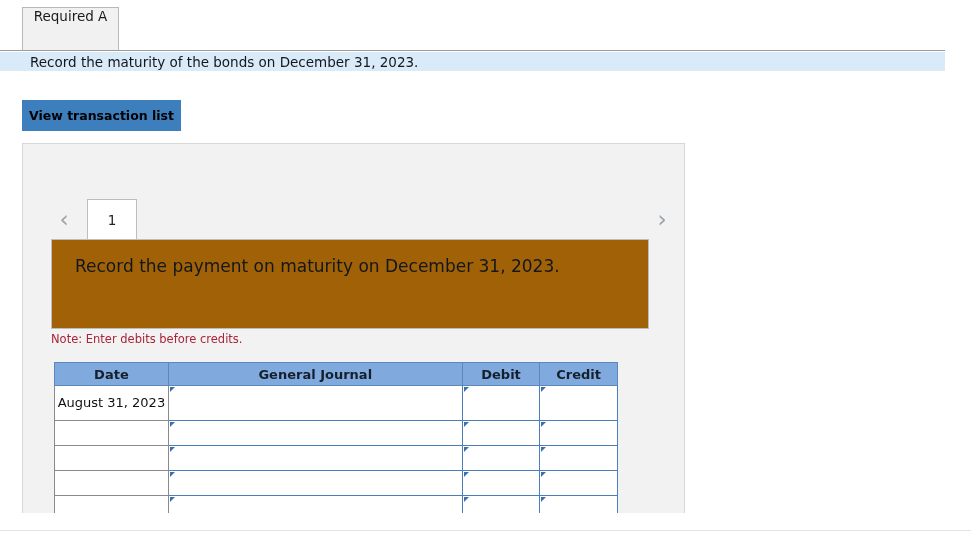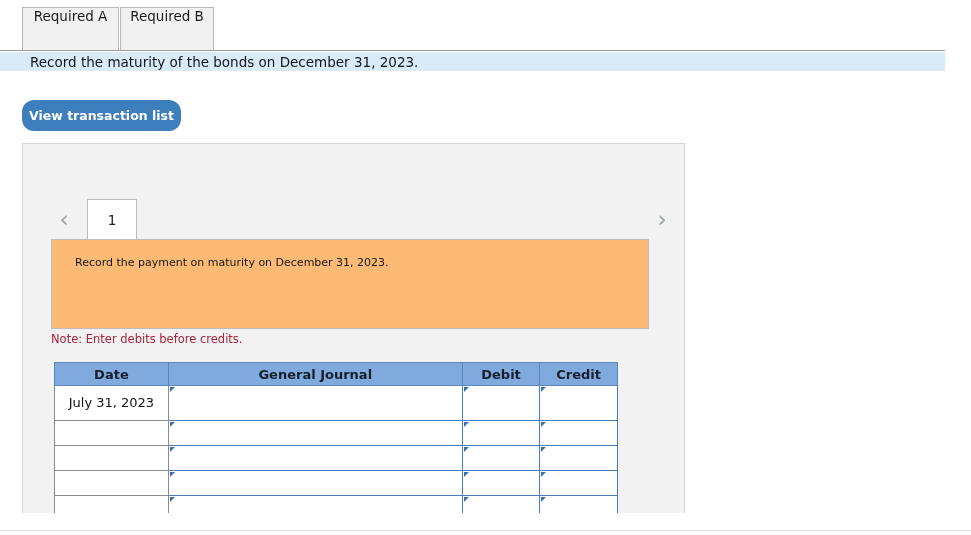--- a/index.html
+++ b/index.html
@@ -70,22 +70,22 @@
 
   
   .btn-primary {
     position: absolute;
     left: 22px;
     top: 100px;
     width: 159px;
     height: 31px;
     background: #3d7ebd;
     border: none;
-    border-radius: 12px;
-    color: #ffffff;
+    border-radius: 0;
+    color: #000000;
     font-family: "DejaVu Sans", "Liberation Sans", sans-serif;
     font-size: 12.5px;
     font-weight: bold;
     cursor: pointer;
     padding: 0;
   }
 
   
   .panel {
     position: absolute;
@@ -152,25 +152,25 @@
     z-index: 2;
   }
 
   
   .desc-box {
     position: absolute;
     left: 28px;
     top: 95px;
     width: 598px;
     height: 90px;
-    background: #fdba74;
+    background: #a16207;
     border: 1px solid #bdbdbd;
     box-sizing: border-box;
     padding: 16px 0 0 23px;
-    font-size: 11px;
+    font-size: 17px;
     color: #13171c;
   }
 
   
   .note {
     position: absolute;
     left: 28px;
     top: 188px;
     font-size: 11.5px;
     color: #a8253a;
@@ -246,23 +246,20 @@
     background: #e3e3e3;
   }
 </style>
 </head>
 <body>
 
 <div class="tab-strip">
   <div class="tab tab-0">
     <span>Required A</span>
   </div>
-  <div class="tab tab-1">
-    <span>Required B</span>
-  </div>
 </div>
 
 <div class="info-banner">
   <span>Record the maturity of the bonds on December 31, 2023.</span>
 </div>
 
 <button class="btn-primary">View transaction list</button>
 
 <div class="panel">
 
@@ -289,21 +286,21 @@
     <thead>
       <tr>
         <th>Date</th>
         <th>General Journal</th>
         <th>Debit</th>
         <th>Credit</th>
       </tr>
     </thead>
     <tbody>
       <tr class="row-tall">
-        <td class="date-cell">July 31, 2023</td>
+        <td class="date-cell">August 31, 2023</td>
         <td class="incell"></td>
         <td class="incell"></td>
         <td class="incell"></td>
       </tr>
       <tr>
         <td class="date-cell"></td>
         <td class="incell"></td>
         <td class="incell"></td>
         <td class="incell"></td>
       </tr>

